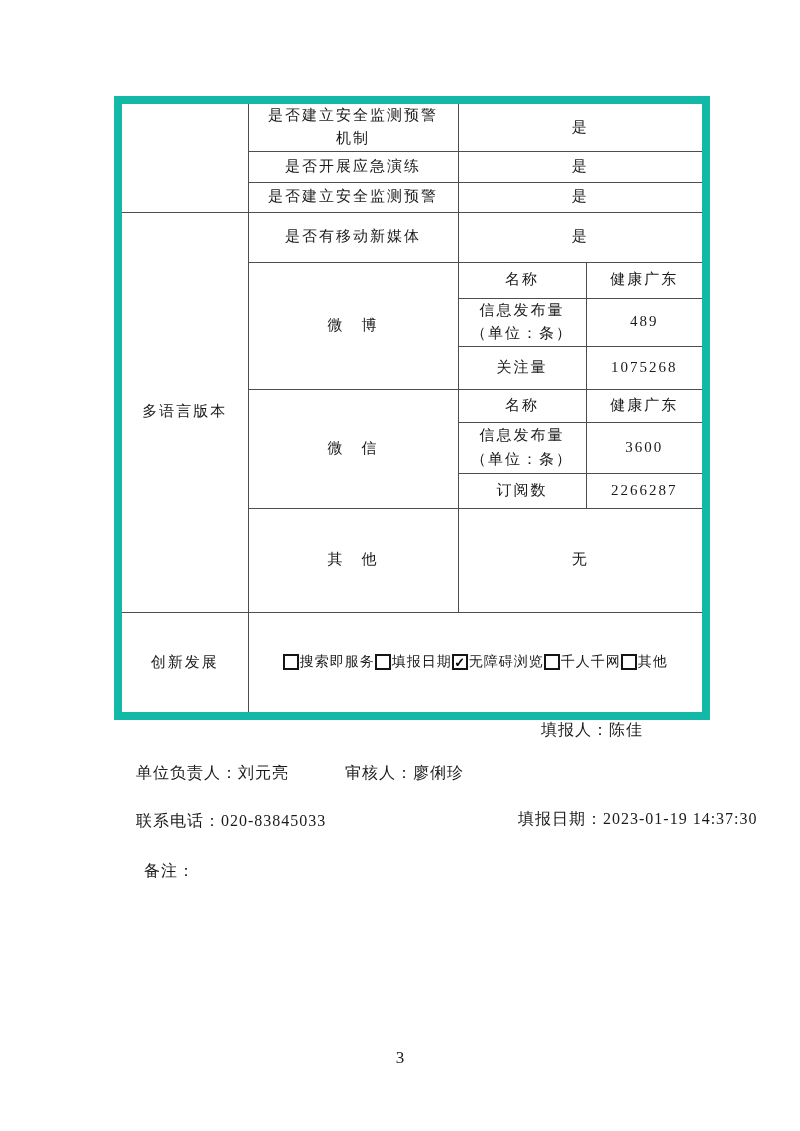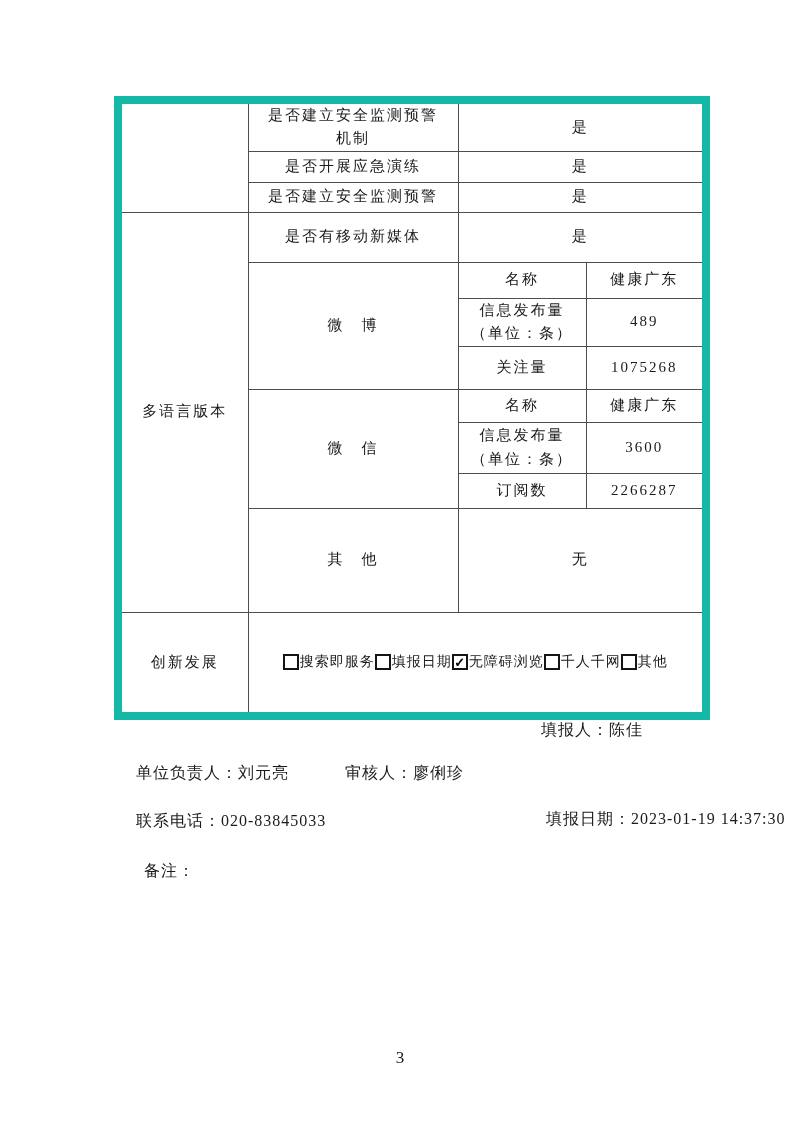--- a/index.html
+++ b/index.html
@@ -37,21 +37,21 @@
   }
   .cbx.checked{color:#000;}
   .cbx-label{font-size:14px;letter-spacing:1px;}
 
   
   .footer-line{position:absolute;font-size:16px;letter-spacing:1px;white-space:nowrap;margin-left:28px;}
   .pos-unit-head{left:108px;top:763px;}
   .pos-reviewer{left:317px;top:763px;}
   .pos-filler{left:513px;top:720px;}
   .pos-phone{left:108px;top:811px;font-family:Liberation Serif, serif;}
-  .pos-date{left:518px;top:809px;}
+  .pos-date{left:490px;top:809px;}
   .pos-remarks{left:116px;top:861px;}
 
   .page-number{
     position:absolute;left:0;top:1048px;width:100%;
     text-align:center;font-size:17px;letter-spacing:0;
   }
 </style>
 </head>
 <body>
 

